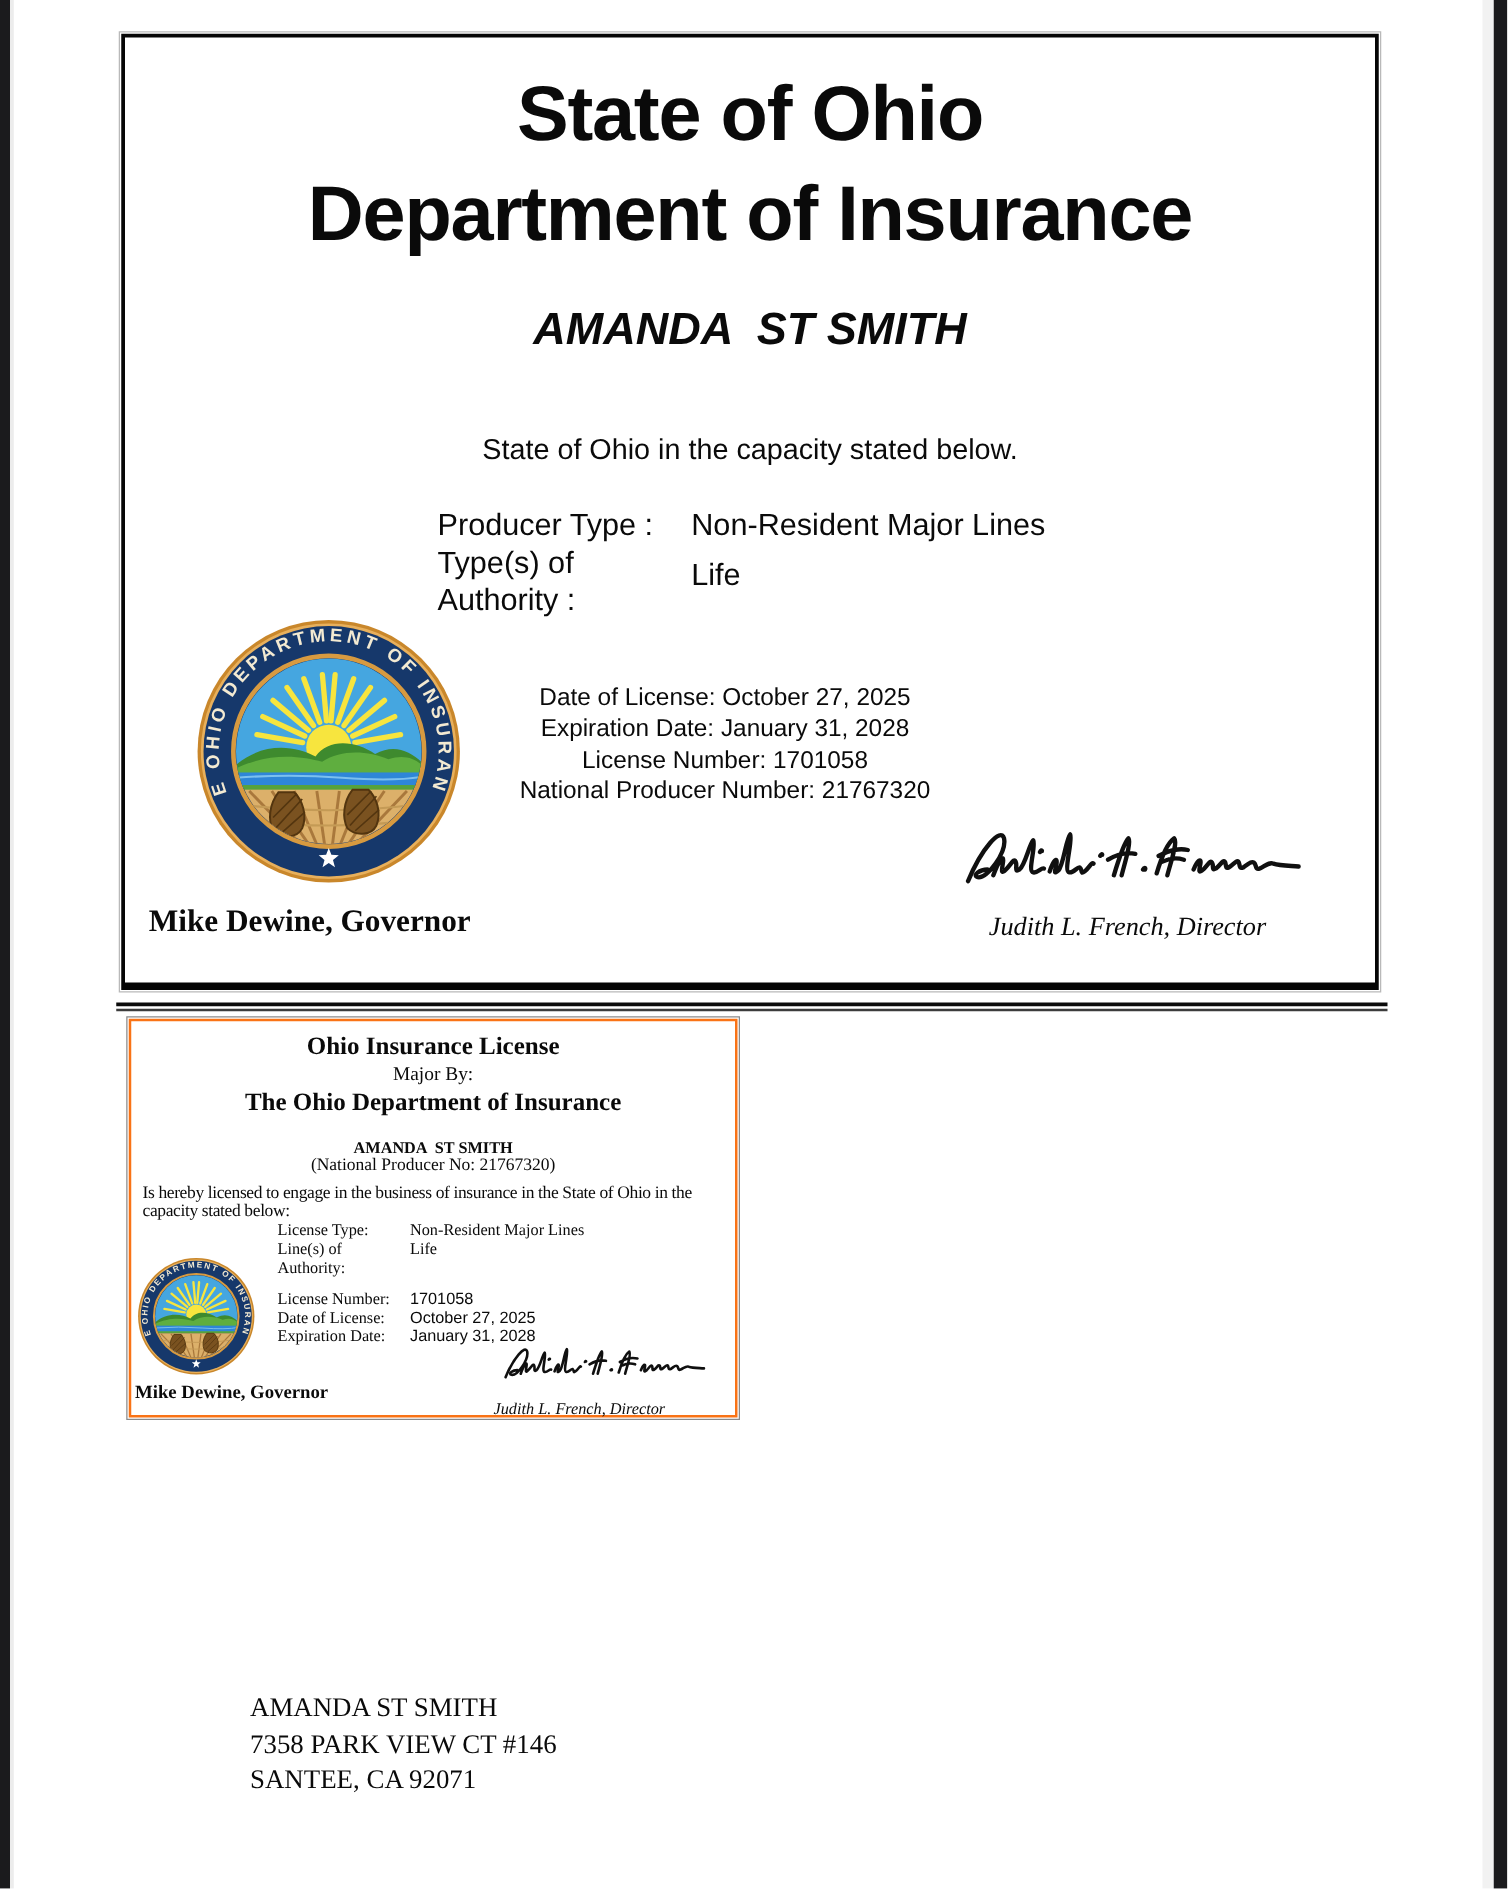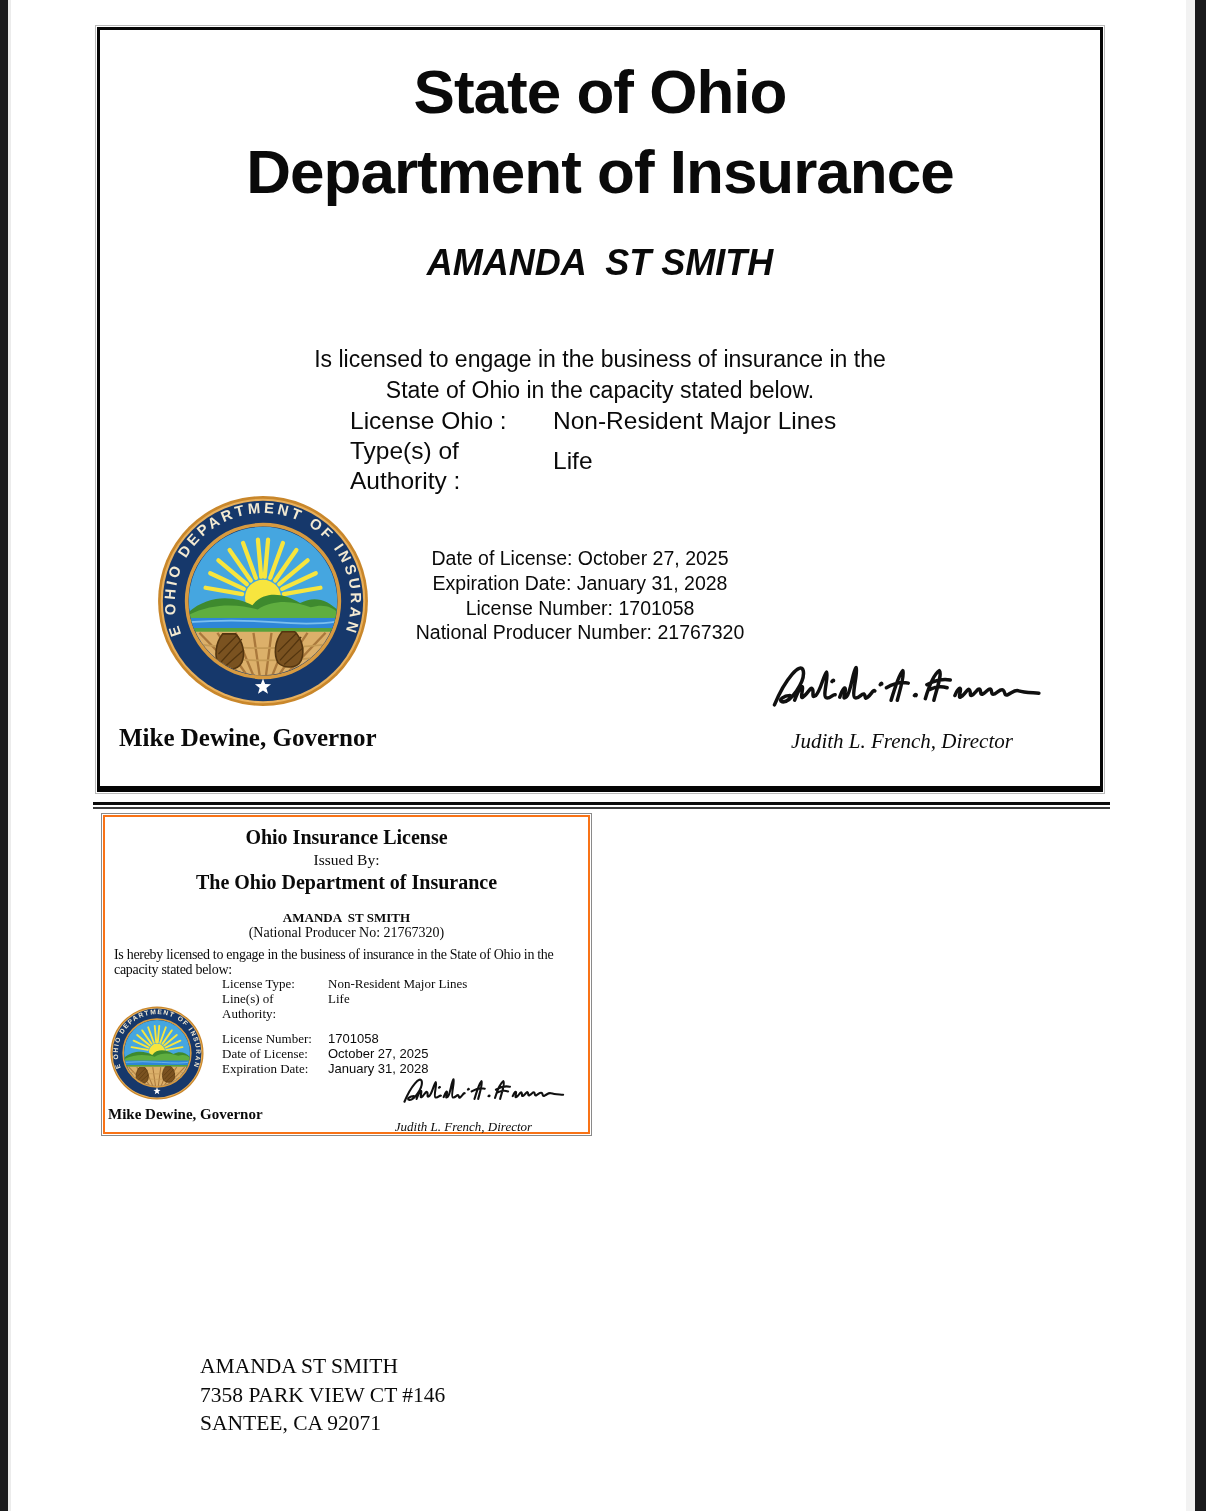--- a/index.html
+++ b/index.html
@@ -149,26 +149,25 @@
   <div class="gutter gutter-right-soft"></div>
   <div class="gutter gutter-right-dark"></div>
 
   <div class="certificate">
     <div class="cert-titles">
       <div>State of Ohio</div>
       <div>Department of Insurance</div>
     </div>
     <div class="cert-name">AMANDA  ST SMITH</div>
     <div class="cert-statement">
-      <div>Is licensed to engage in the business of insurance in the</div>
       <div>State of Ohio in the capacity stated below.</div>
     </div>
     <div class="cert-lv">
       <div class="row row1">
-        <span class="lbl">License Ohio :</span>
+        <span class="lbl">Producer Type :</span>
         <span class="val">Non-Resident Major Lines</span>
       </div>
       <div class="row row2">
         <span class="lbl">Type(s) of Authority :</span>
         <span class="val">Life</span>
       </div>
     </div>
     <svg class="cert-seal" viewBox="0 0 200 200">
       <use href="#seal-art"></use>
     </svg>
@@ -186,21 +185,21 @@
   </div>
 
   <div class="divider">
     <div class="l1"></div>
     <div class="l2"></div>
   </div>
 
   <div class="card">
     <div class="card-header">
       <div class="card-title">Ohio Insurance License</div>
-      <div class="card-issuedby">Issued By:</div>
+      <div class="card-issuedby">Major By:</div>
       <div class="card-issuer">The Ohio Department of Insurance</div>
       <div class="card-name">AMANDA  ST SMITH</div>
       <div class="card-npn">(National Producer No: 21767320)</div>
     </div>
     <div class="card-statement">Is hereby licensed to engage in the business of insurance in the State of Ohio in the capacity stated below:</div>
     <div class="card-lv first">
       <div class="row">
         <span class="lbl">License Type:</span>
         <span class="val">Non-Resident Major Lines</span>
       </div>

